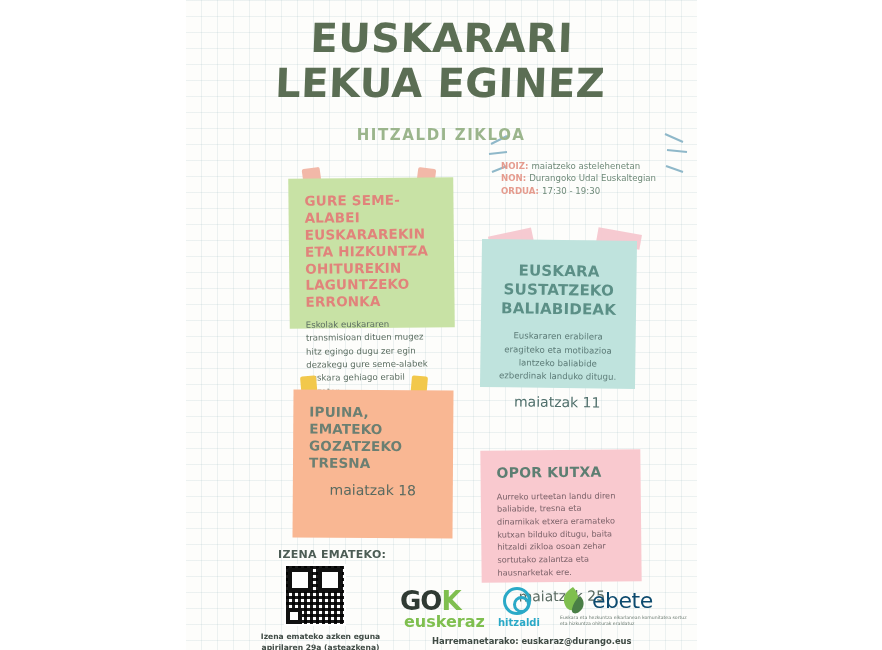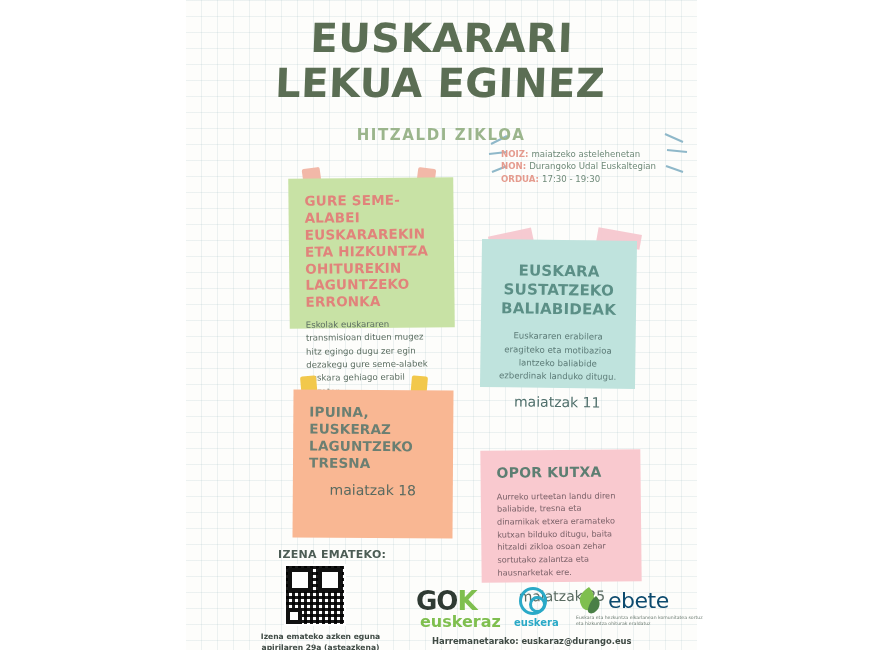--- a/index.html
+++ b/index.html
@@ -288,21 +288,21 @@
       <path d="M4 4 L22 12 M6 20 L26 22 M5 36 L22 42"></path>
     </svg>
 
     <div class="title">
       <span>EUSKARARI</span>
       <span class="l2">LEKUA EGINEZ</span>
     </div>
     <div class="subtitle">HITZALDI ZIKLOA</div>
 
     <div class="info">
-      <div class="row" style="margin-top:10px;">
+      <div class="row" style="margin-top:22px;">
         <span>NOIZ:</span>
         <span class="val">maiatzeko astelehenetan</span>
       </div>
       <div class="row">
         <span>NON:</span>
         <span class="val">Durangoko Udal Euskaltegian</span>
       </div>
       <div class="row">
         <span>ORDUA:</span>
         <span class="val">17:30 - 19:30</span>
@@ -321,21 +321,21 @@
     <div class="tape-pink-b"></div>
     <div class="note" id="note2">
       <h3 style="text-align:center; margin-top:8px;">EUSKARA SUSTATZEKO BALIABIDEAK</h3>
       <p style="text-align:center; margin-top:12px;">Euskararen erabilera eragiteko eta motibazioa lantzeko baliabide ezberdinak landuko ditugu.</p>
       <div class="date">maiatzak 11</div>
     </div>
 
     <div class="clip-y1"></div>
     <div class="clip-y2"></div>
     <div class="note" id="note3">
-      <h3>IPUINA, EUSKERAZ LAGUNTZEKO TRESNA</h3>
+      <h3>IPUINA, EMATEKO GOZATZEKO TRESNA</h3>
       <div class="date">maiatzak 18</div>
     </div>
 
     <div class="note" id="note4">
       <h3>OPOR KUTXA</h3>
       <p style="margin-top:8px;">Aurreko urteetan landu diren baliabide, tresna eta dinamikak etxera eramateko kutxan bilduko ditugu, baita hitzaldi zikloa osoan zehar sortutako zalantza eta hausnarketak ere.</p>
       <div class="date">maiatzak 25</div>
     </div>
 
   </div>
@@ -346,28 +346,28 @@
   <div style="position:absolute; left:0; top:540px; width:848px; height:110px; z-index:60;">
     <div class="izena-label" style="left:278px; top:8px;">IZENA EMATEKO:</div>
 
     <div class="qr" style="left:284px; top:24px;"></div>
     <div class="qr-fin3" style="left:286px; top:68px;"></div>
 
     <div class="qr-note" style="left:258px; top:91px; width:125px;">Izena emateko azken eguna apirilaren 29a (asteazkena)</div>
 
     <div class="contact" style="left:424px; top:96px;margin-left:8px;">Harremanetarako: euskaraz@durango.eus</div>
 
-    <div class="logos" style="left:416px; top:46px;text-decoration:underline;">
+    <div class="logos" style="left:400px; top:46px;text-decoration:underline;">
       <div class="logo-gok">
         <span>GO</span><span class="kk">K</span>
       </div>
       <div class="logo-gok-sub">euskeraz</div>
 
       <div class="logo-durango-circle"></div>
-      <div class="logo-durango-text">euskera</div>
+      <div class="logo-durango-text">hitzaldi</div>
 
       <svg class="logo-ebete-leaf" viewBox="0 0 30 30">
         <path d="M15 1 C7 6 4 12 7 19 C9 24 14 26 17 22 C21 17 22 8 15 1 Z" fill="#7fbf4f"></path>
         <path d="M22 10 C27 14 27 22 21 26 C17 29 13 27 14 23 C15 18 18 13 22 10 Z" fill="#4a7f46"></path>
       </svg>
       <div class="logo-ebete-text">ebete</div>
       <div class="logo-ebete-sub">Euskara eta hezkuntza elkarlanean komunitatea sortuz eta hizkuntza ohiturak eraldatuz</div>
     </div>
   </div>
 

